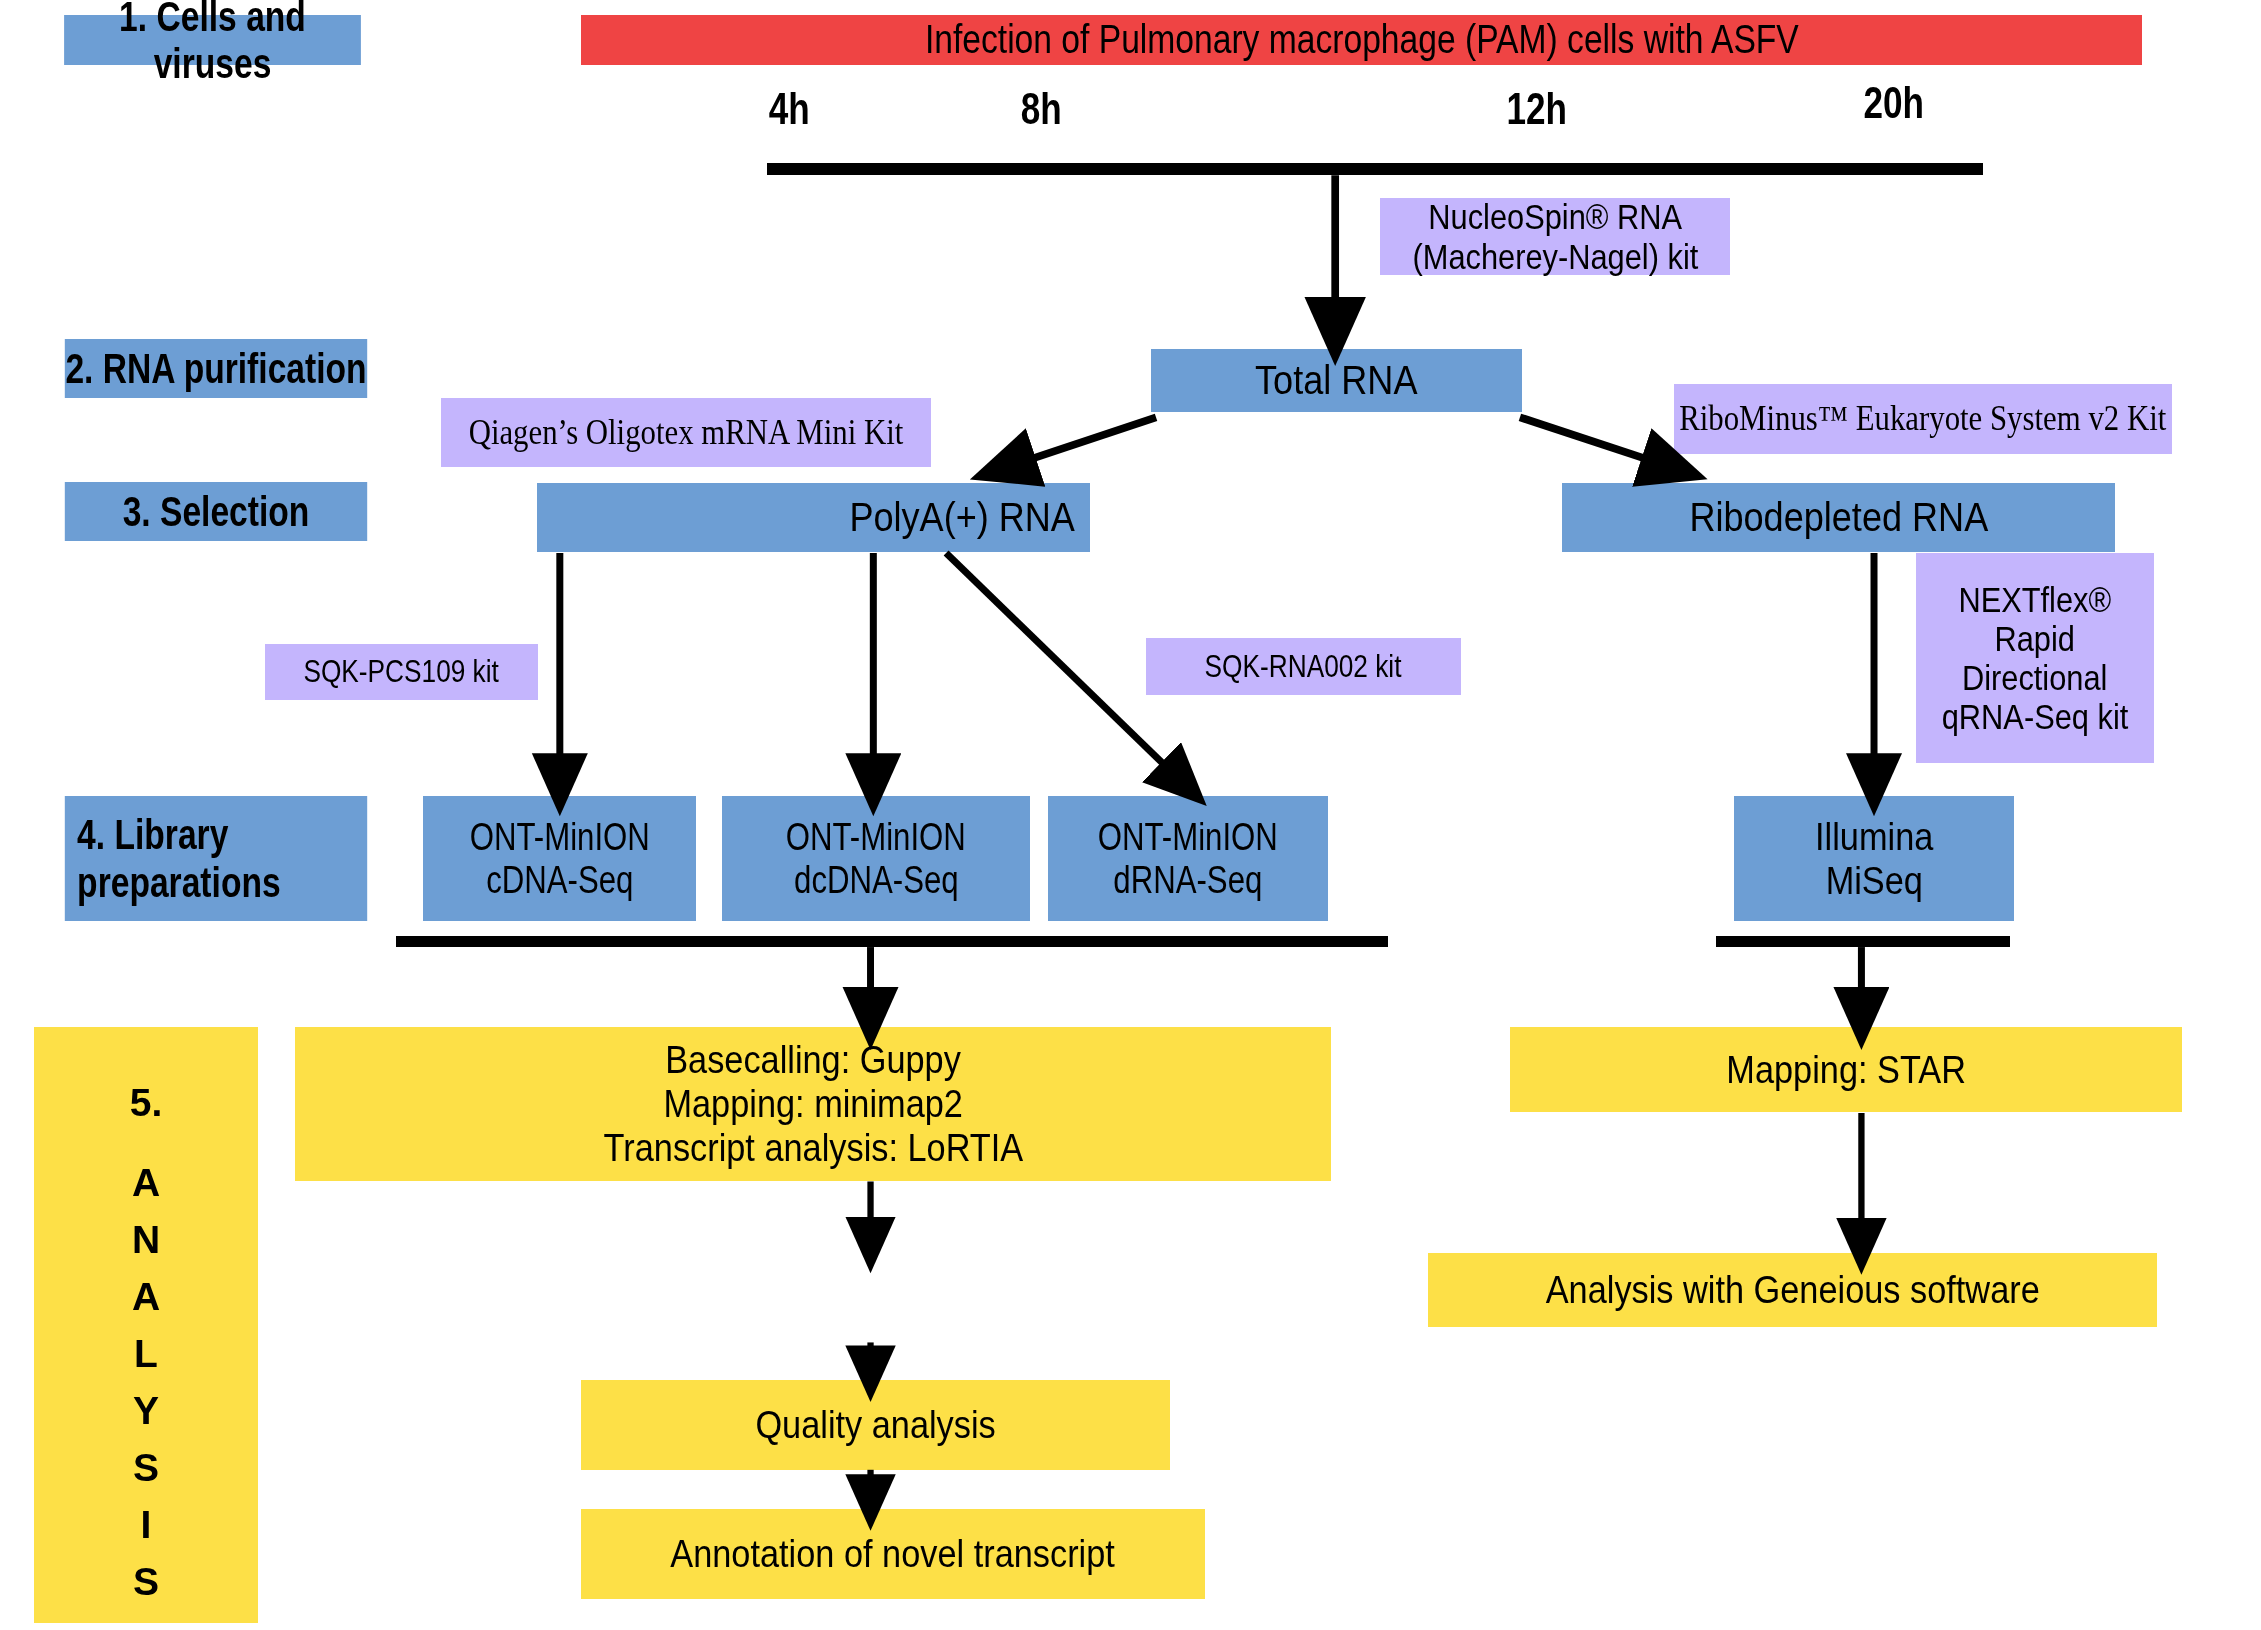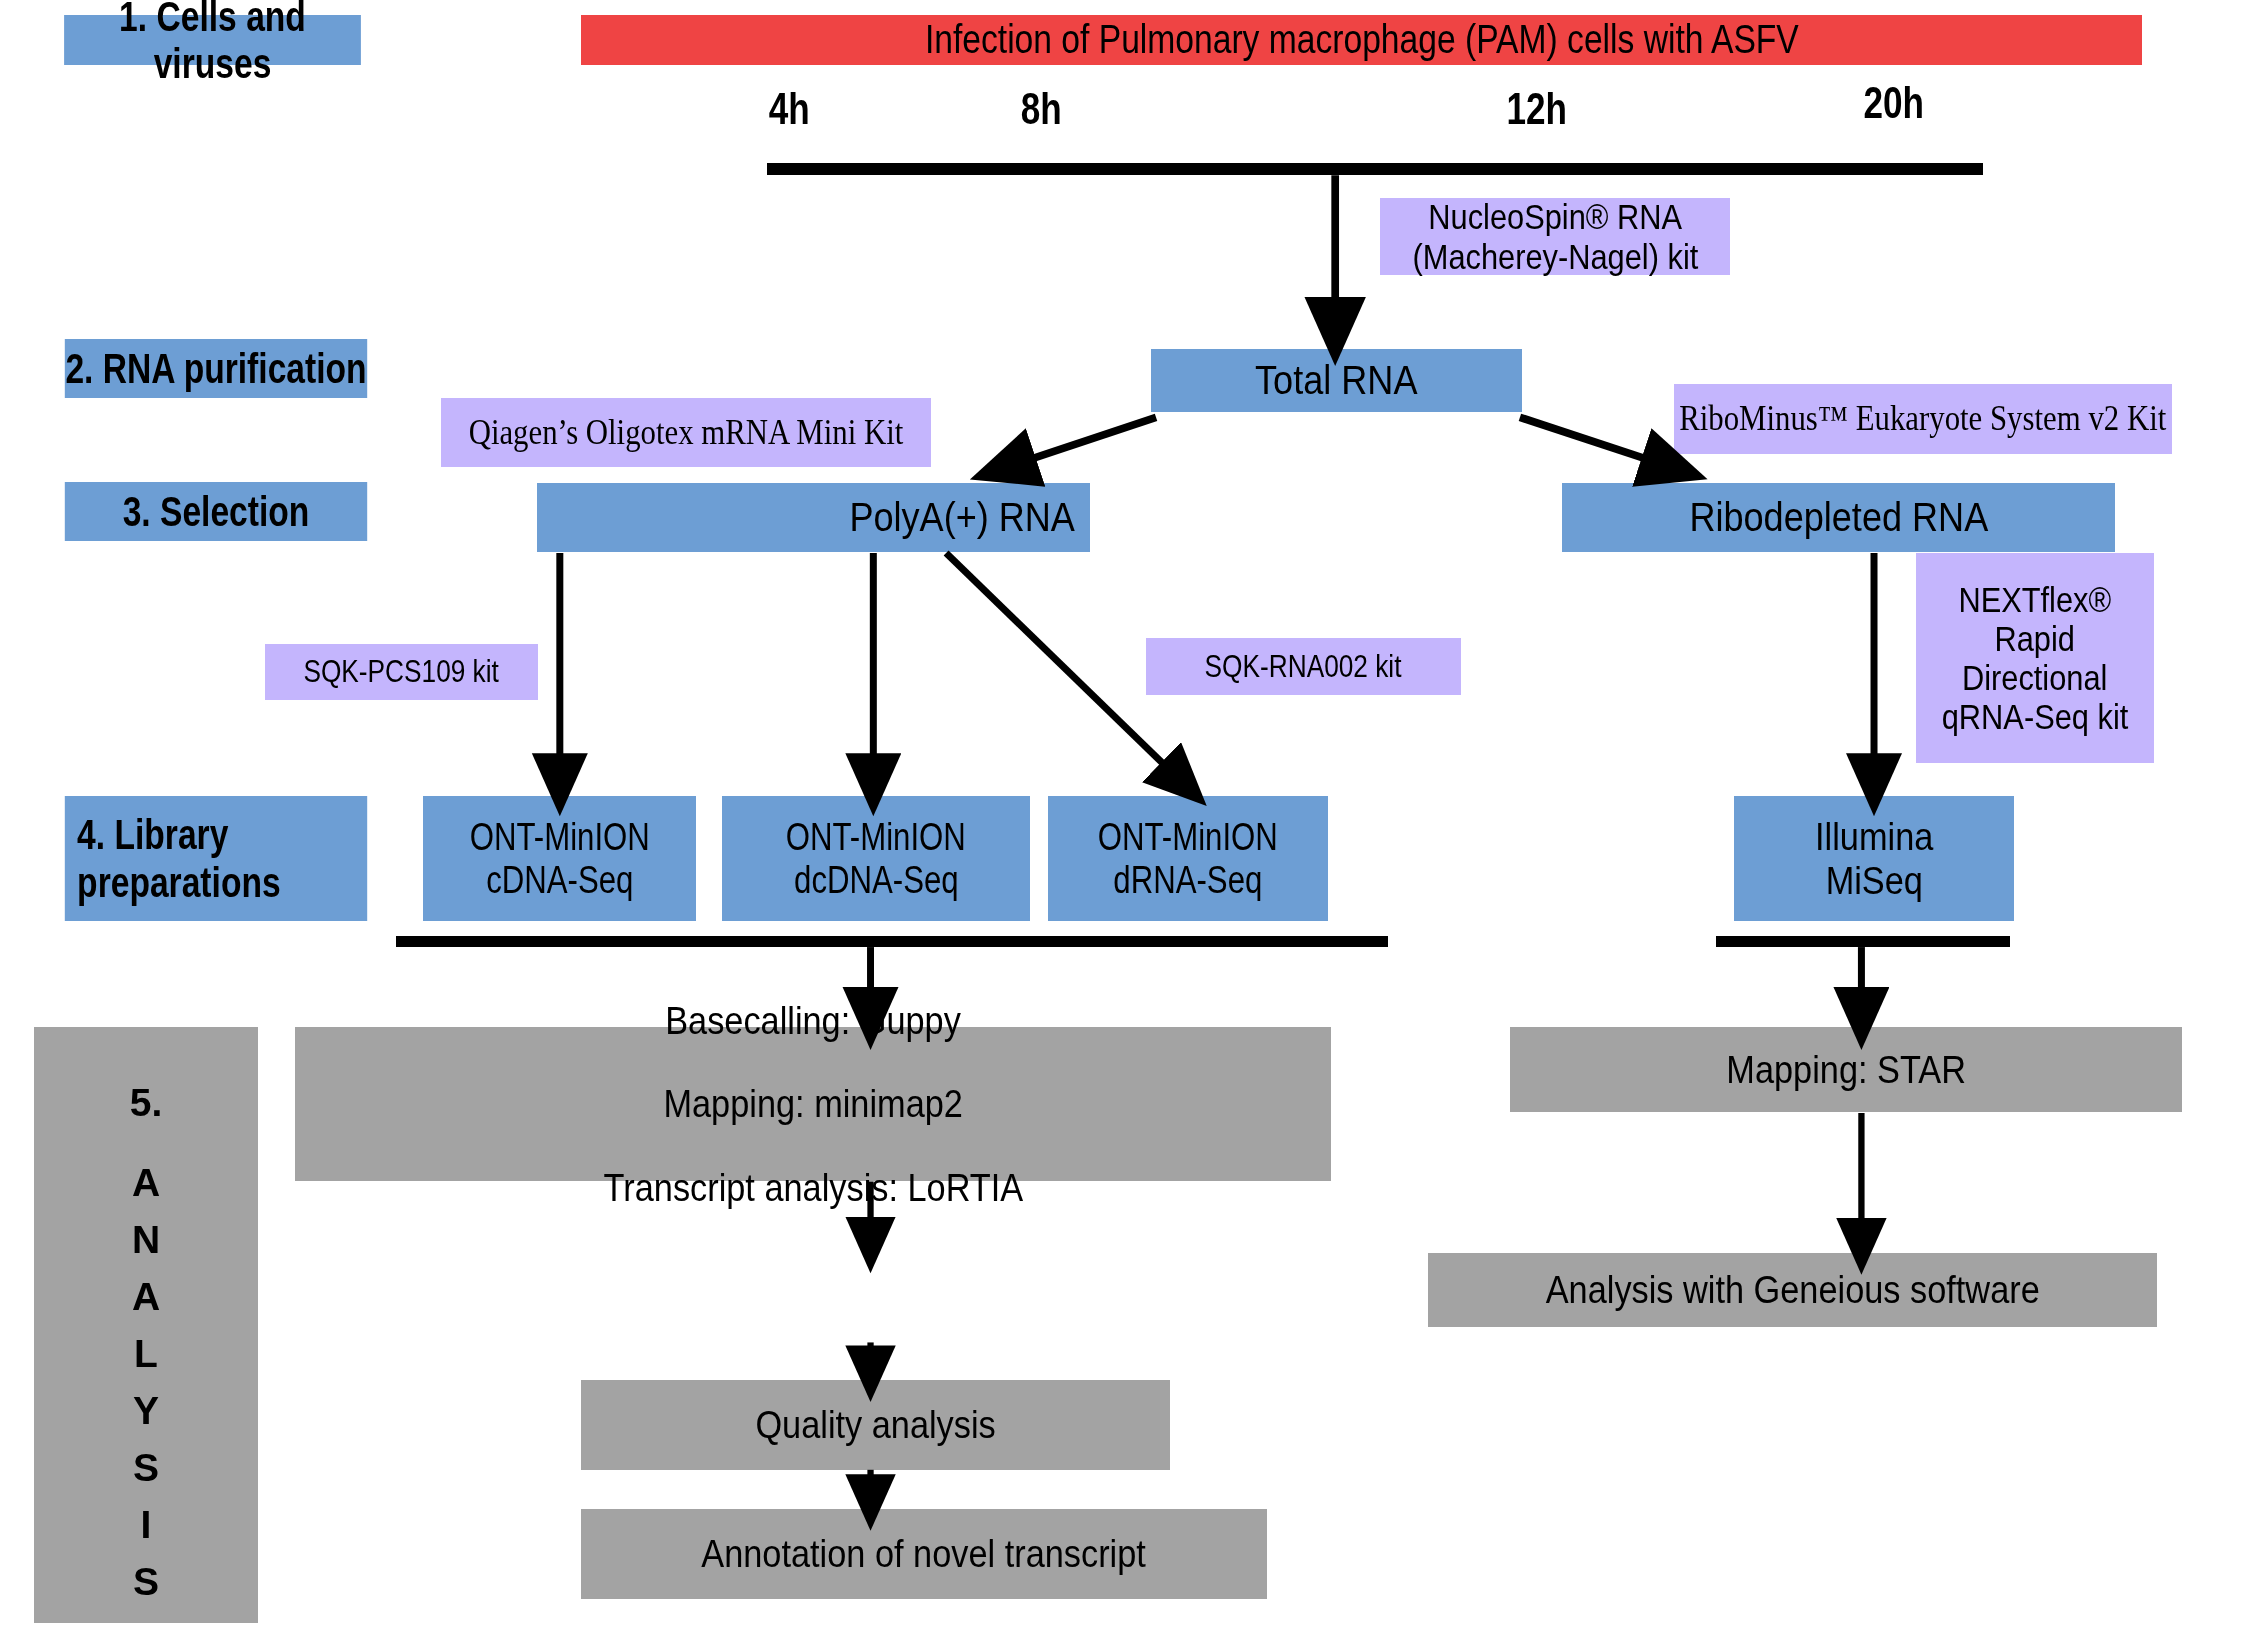--- a/index.html
+++ b/index.html
@@ -3,21 +3,21 @@
 <meta charset="utf-8">
 <style>
   html,body{margin:0;padding:0;background:#ffffff;}
   body{width:2261px;height:1631px;position:relative;overflow:hidden;
        font-family:"Liberation Sans","DejaVu Sans",sans-serif;color:#000;}
   .stage{position:absolute;left:0;top:0;width:2261px;height:1631px;}
   .box{position:absolute;display:flex;align-items:center;justify-content:center;
        text-align:center;line-height:1.12;box-sizing:border-box;}
   .blue{background:#6d9ed4;}
   .green{background:#c4b5fd;}
-  .purple{background:#a3a3a3;gap:40px;}
+  .purple{background:#fde047;}
   .red{background:#ef4444;}
   .stagelbl{font-weight:bold;font-stretch:condensed;transform:scaleX(.80);transform-origin:center;}
   .cond{font-stretch:condensed;transform:scaleX(.82);transform-origin:center;white-space:nowrap;}
   .cond2{font-stretch:condensed;transform:scaleX(.82);transform-origin:center;}
   .serif{font-family:"Liberation Serif","DejaVu Serif",serif;transform:scaleX(.88);transform-origin:center;white-space:nowrap;}
   .plain{transform:scaleX(.88);transform-origin:center;}
   .tick{position:absolute;font-weight:bold;font-stretch:condensed;
         transform:scaleX(.78);transform-origin:center;white-space:nowrap;}
   .hbar{position:absolute;background:#000;}
   svg.arrows{position:absolute;left:0;top:0;width:2261px;height:1631px;pointer-events:none;}
@@ -147,21 +147,21 @@
     <span class="plain">Basecalling: Guppy</span>
     <span class="plain">Mapping: minimap2</span>
     <span class="plain">Transcript analysis: LoRTIA</span>
   </div>
 
 
   <div class="box purple" style="left:581px;top:1380px;width:589px;height:90px;font-size:39px;">
     <span class="plain">Quality analysis</span>
   </div>
 
-  <div class="box purple" style="left:581px;top:1509px;width:686px;height:90px;font-size:39px;">
+  <div class="box purple" style="left:581px;top:1509px;width:624px;height:90px;font-size:39px;">
     <span class="plain">Annotation of novel transcript</span>
   </div>
 
   <div class="box purple" style="left:1510px;top:1027px;width:672px;height:85px;font-size:39px;">
     <span class="plain">Mapping: STAR</span>
   </div>
 
   <div class="box purple" style="left:1428px;top:1253px;width:729px;height:74px;font-size:39px;">
     <span class="plain">Analysis with Geneious software</span>
   </div>

